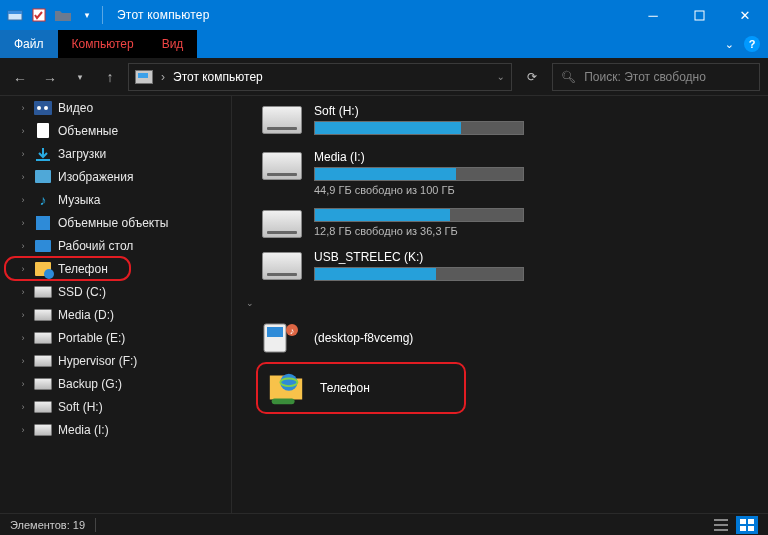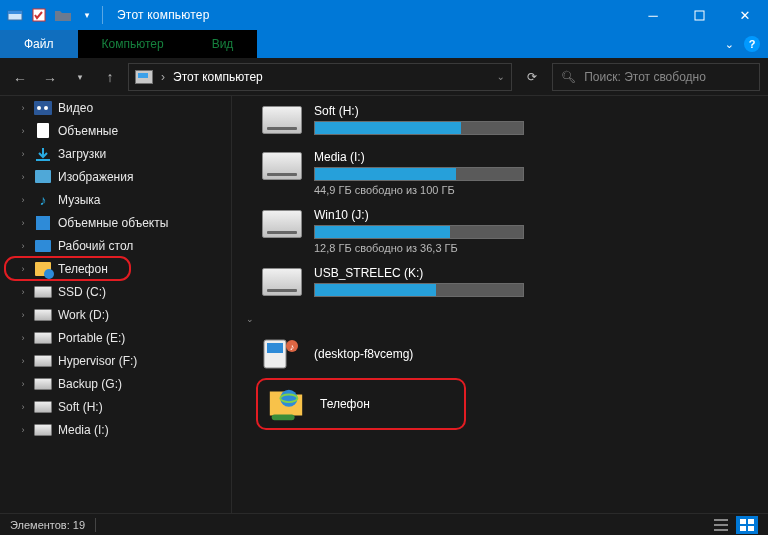--- a/index.html
+++ b/index.html
@@ -6,23 +6,23 @@
 body { background: #1a1a1a; width: 768px; height: 535px; overflow: hidden; color: #fff; font-size: 12px; }
 
 .titlebar { height: 30px; background: #0078d7; display: flex; align-items: center; padding: 0 0 0 6px; }
 .titlebar .qat { display: flex; gap: 6px; align-items: center; }
 .titlebar .qat-icon { width: 18px; height: 18px; display: flex; align-items: center; justify-content: center; }
 .titlebar .title { margin-left: 14px; font-size: 12px; letter-spacing: .2px; }
 .titlebar .win-buttons { margin-left: auto; display: flex; }
 .titlebar .win-btn { width: 46px; height: 30px; display: flex; align-items: center; justify-content: center; font-size: 13px; }
 
 .ribbon-tabs { height: 28px; background: #0078d7; display: flex; align-items: stretch; }
-.ribbon-tab { padding: 0 24px; display: flex; align-items: center; font-size: 12px; }
+.ribbon-tab { padding: 0 14px; display: flex; align-items: center; font-size: 12px; }
 .ribbon-tab.file { background: #106ebe; }
-.ribbon-tab.inactive { background: #000; color: #15803d; }
+.ribbon-tab.inactive { background: #000; color: #ef4444; }
 .ribbon-right { margin-left: auto; display: flex; align-items: center; padding-right: 8px; gap: 10px; }
 .help-circle { width: 16px; height: 16px; border-radius: 50%; background: #0099ff; display: flex; align-items: center; justify-content: center; font-size: 11px; font-weight: bold; }
 
 .navbar { height: 38px; background: #191919; display: flex; align-items: center; padding: 4px 8px; gap: 6px; border-bottom: 1px solid #2b2b2b; }
 .nav-arrow { width: 24px; height: 24px; display: flex; align-items: center; justify-content: center; font-size: 14px; color: #bbb; }
 .addr-bar { flex: 1; height: 28px; background: #191919; border: 1px solid #3a3a3a; display: flex; align-items: center; padding: 0 6px; gap: 8px; }
 .addr-icon { width: 18px; height: 14px; background: #c8c8c8; border: 1px solid #707070; position: relative; }
 .addr-icon::after { content: ''; position: absolute; left: 2px; top: 2px; width: 10px; height: 5px; background: #3aa0ea; }
 .addr-text { font-size: 12px; }
 .addr-chev { margin-left: auto; color: #888; font-size: 10px; }
@@ -203,21 +203,21 @@
         <span class="tree-icon">
           <span class="ico-drive-sm"></span>
         </span>
         <span>SSD (C:)</span>
       </div>
       <div class="tree-item">
         <span class="tree-expand">›</span>
         <span class="tree-icon">
           <span class="ico-drive-sm"></span>
         </span>
-        <span>Work (D:)</span>
+        <span>Media (D:)</span>
       </div>
       <div class="tree-item">
         <span class="tree-expand">›</span>
         <span class="tree-icon">
           <span class="ico-drive-sm"></span>
         </span>
         <span>Portable (E:)</span>
       </div>
       <div class="tree-item">
         <span class="tree-expand">›</span>
@@ -264,21 +264,20 @@
           <div class="drive-name">Media (I:)</div>
           <div class="drive-bar">
             <div class="drive-fill" style="width:68%"></div>
           </div>
           <div class="drive-text">44,9 ГБ свободно из 100 ГБ</div>
         </div>
       </div>
       <div class="drive-row">
         <div class="drive-icon"></div>
         <div class="drive-info">
-          <div class="drive-name">Win10 (J:)</div>
           <div class="drive-bar">
             <div class="drive-fill" style="width:65%"></div>
           </div>
           <div class="drive-text">12,8 ГБ свободно из 36,3 ГБ</div>
         </div>
       </div>
       <div class="drive-row">
         <div class="drive-icon"></div>
         <div class="drive-info">
           <div class="drive-name">USB_STRELEC (K:)</div>

